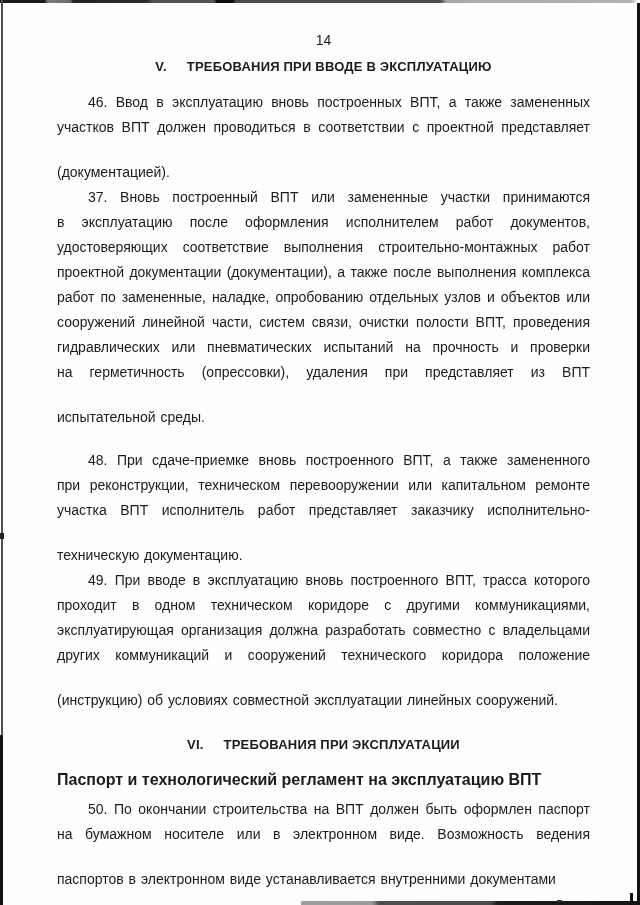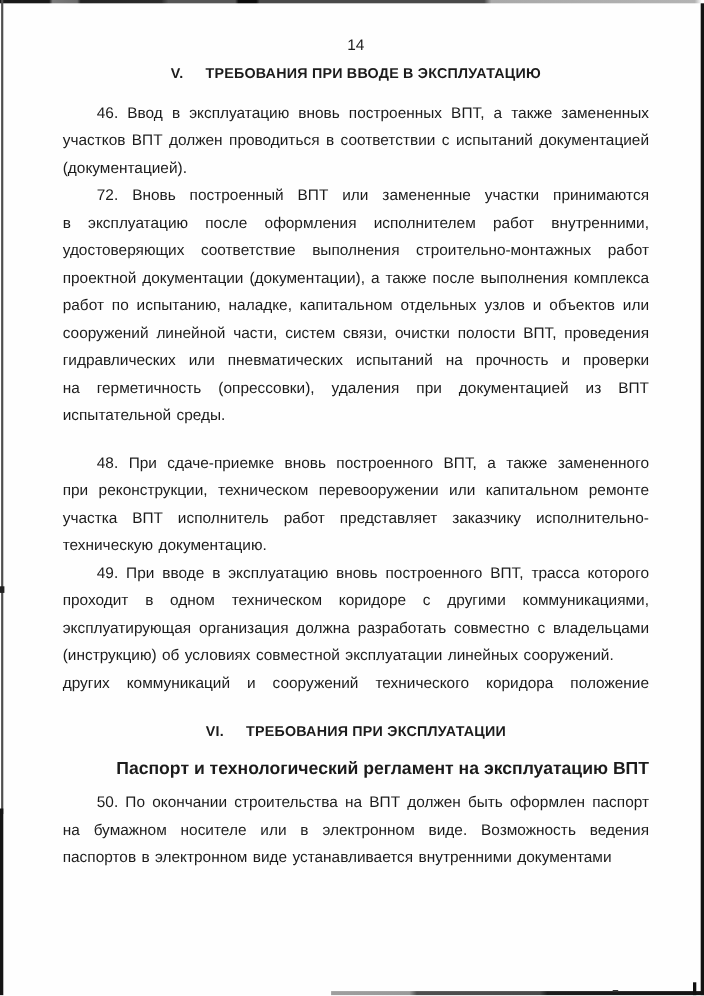--- a/index.html
+++ b/index.html
@@ -72,32 +72,32 @@
     font-size: 13px;
     line-height: 25px;
     text-align: center;
     letter-spacing: 0.2px;
   }
   #doc .heading .h-label { margin-right: 20px; }
   #doc .subheading {
     font-weight: bold;
     font-size: 16px;
     line-height: 25px;
-    text-align: right;
+    text-align: left;
   }
   #doc .para { margin: 0; }
   #doc .line {
     font-size: 14px;
     line-height: 25px;
     text-align: justify;
     text-align-last: justify;
     word-spacing: 1px;
   }
   #doc .line.first { text-indent: 31px; }
-  #doc .line.last { text-align-last: left; }
+  #doc .line.last { text-align-last: left; margin-top: 20px; }
 
   
   #doc > :nth-child(1) { margin-top: 1px;  } 
   #doc > :nth-child(2) { margin-top: 11px; } 
   #doc > :nth-child(3) { margin-top: 0;    } 
   #doc > :nth-child(4) { margin-top: 18px; } 
   #doc > :nth-child(5) { margin-top: 0;    } 
   #doc > :nth-child(6) { margin-top: 19px; } 
   #doc > :nth-child(7) { margin-top: 10px; } 
   #doc > :nth-child(8) { margin-top: 5px;  } 
@@ -115,46 +115,46 @@
   <div class="scan-bottom"></div>
   <div class="scan-bottom-tick"></div>
   <div class="scan-bottom-dot"></div>
 
   <div class="content">
     <div class="page-number">14</div>
     <div id="doc">
         <div class="heading"><span class="h-label">V.</span><span class="h-title">ТРЕБОВАНИЯ ПРИ ВВОДЕ В ЭКСПЛУАТАЦИЮ</span></div>
         <div class="para">
           <div class="line first">46. Ввод в эксплуатацию вновь построенных ВПТ, а также замененных</div>
-          <div class="line">участков ВПТ должен проводиться в соответствии с испытаний документацией</div>
+          <div class="line">участков ВПТ должен проводиться в соответствии с проектной представляет</div>
           <div class="line last">(документацией).</div>
         </div>
         <div class="para">
-          <div class="line first">72. Вновь построенный ВПТ или замененные участки принимаются</div>
-          <div class="line">в эксплуатацию после оформления исполнителем работ внутренними,</div>
+          <div class="line first">37. Вновь построенный ВПТ или замененные участки принимаются</div>
+          <div class="line">в эксплуатацию после оформления исполнителем работ документов,</div>
           <div class="line">удостоверяющих соответствие выполнения строительно-монтажных работ</div>
           <div class="line">проектной документации (документации), а также после выполнения комплекса</div>
-          <div class="line">работ по испытанию, наладке, капитальном отдельных узлов и объектов или</div>
+          <div class="line">работ по замененные, наладке, опробованию отдельных узлов и объектов или</div>
           <div class="line">сооружений линейной части, систем связи, очистки полости ВПТ, проведения</div>
           <div class="line">гидравлических или пневматических испытаний на прочность и проверки</div>
-          <div class="line">на герметичность (опрессовки), удаления при документацией из ВПТ</div>
+          <div class="line">на герметичность (опрессовки), удаления при представляет из ВПТ</div>
           <div class="line last">испытательной среды.</div>
         </div>
         <div class="para">
           <div class="line first">48. При сдаче-приемке вновь построенного ВПТ, а также замененного</div>
           <div class="line">при реконструкции, техническом перевооружении или капитальном ремонте</div>
           <div class="line">участка ВПТ исполнитель работ представляет заказчику исполнительно-</div>
           <div class="line last">техническую документацию.</div>
         </div>
         <div class="para">
           <div class="line first">49. При вводе в эксплуатацию вновь построенного ВПТ, трасса которого</div>
           <div class="line">проходит в одном техническом коридоре с другими коммуникациями,</div>
           <div class="line">эксплуатирующая организация должна разработать совместно с владельцами</div>
+          <div class="line">других коммуникаций и сооружений технического коридора положение</div>
           <div class="line last">(инструкцию) об условиях совместной эксплуатации линейных сооружений.</div>
-          <div class="line">других коммуникаций и сооружений технического коридора положение</div>
         </div>
         <div class="heading"><span class="h-label">VI.</span><span class="h-title">ТРЕБОВАНИЯ ПРИ ЭКСПЛУАТАЦИИ</span></div>
         <div class="subheading">Паспорт и технологический регламент на эксплуатацию ВПТ</div>
         <div class="para">
           <div class="line first">50. По окончании строительства на ВПТ должен быть оформлен паспорт</div>
           <div class="line">на бумажном носителе или в электронном виде. Возможность ведения</div>
           <div class="line last">паспортов в электронном виде устанавливается внутренними документами</div>
         </div>
       </div>
   </div>

